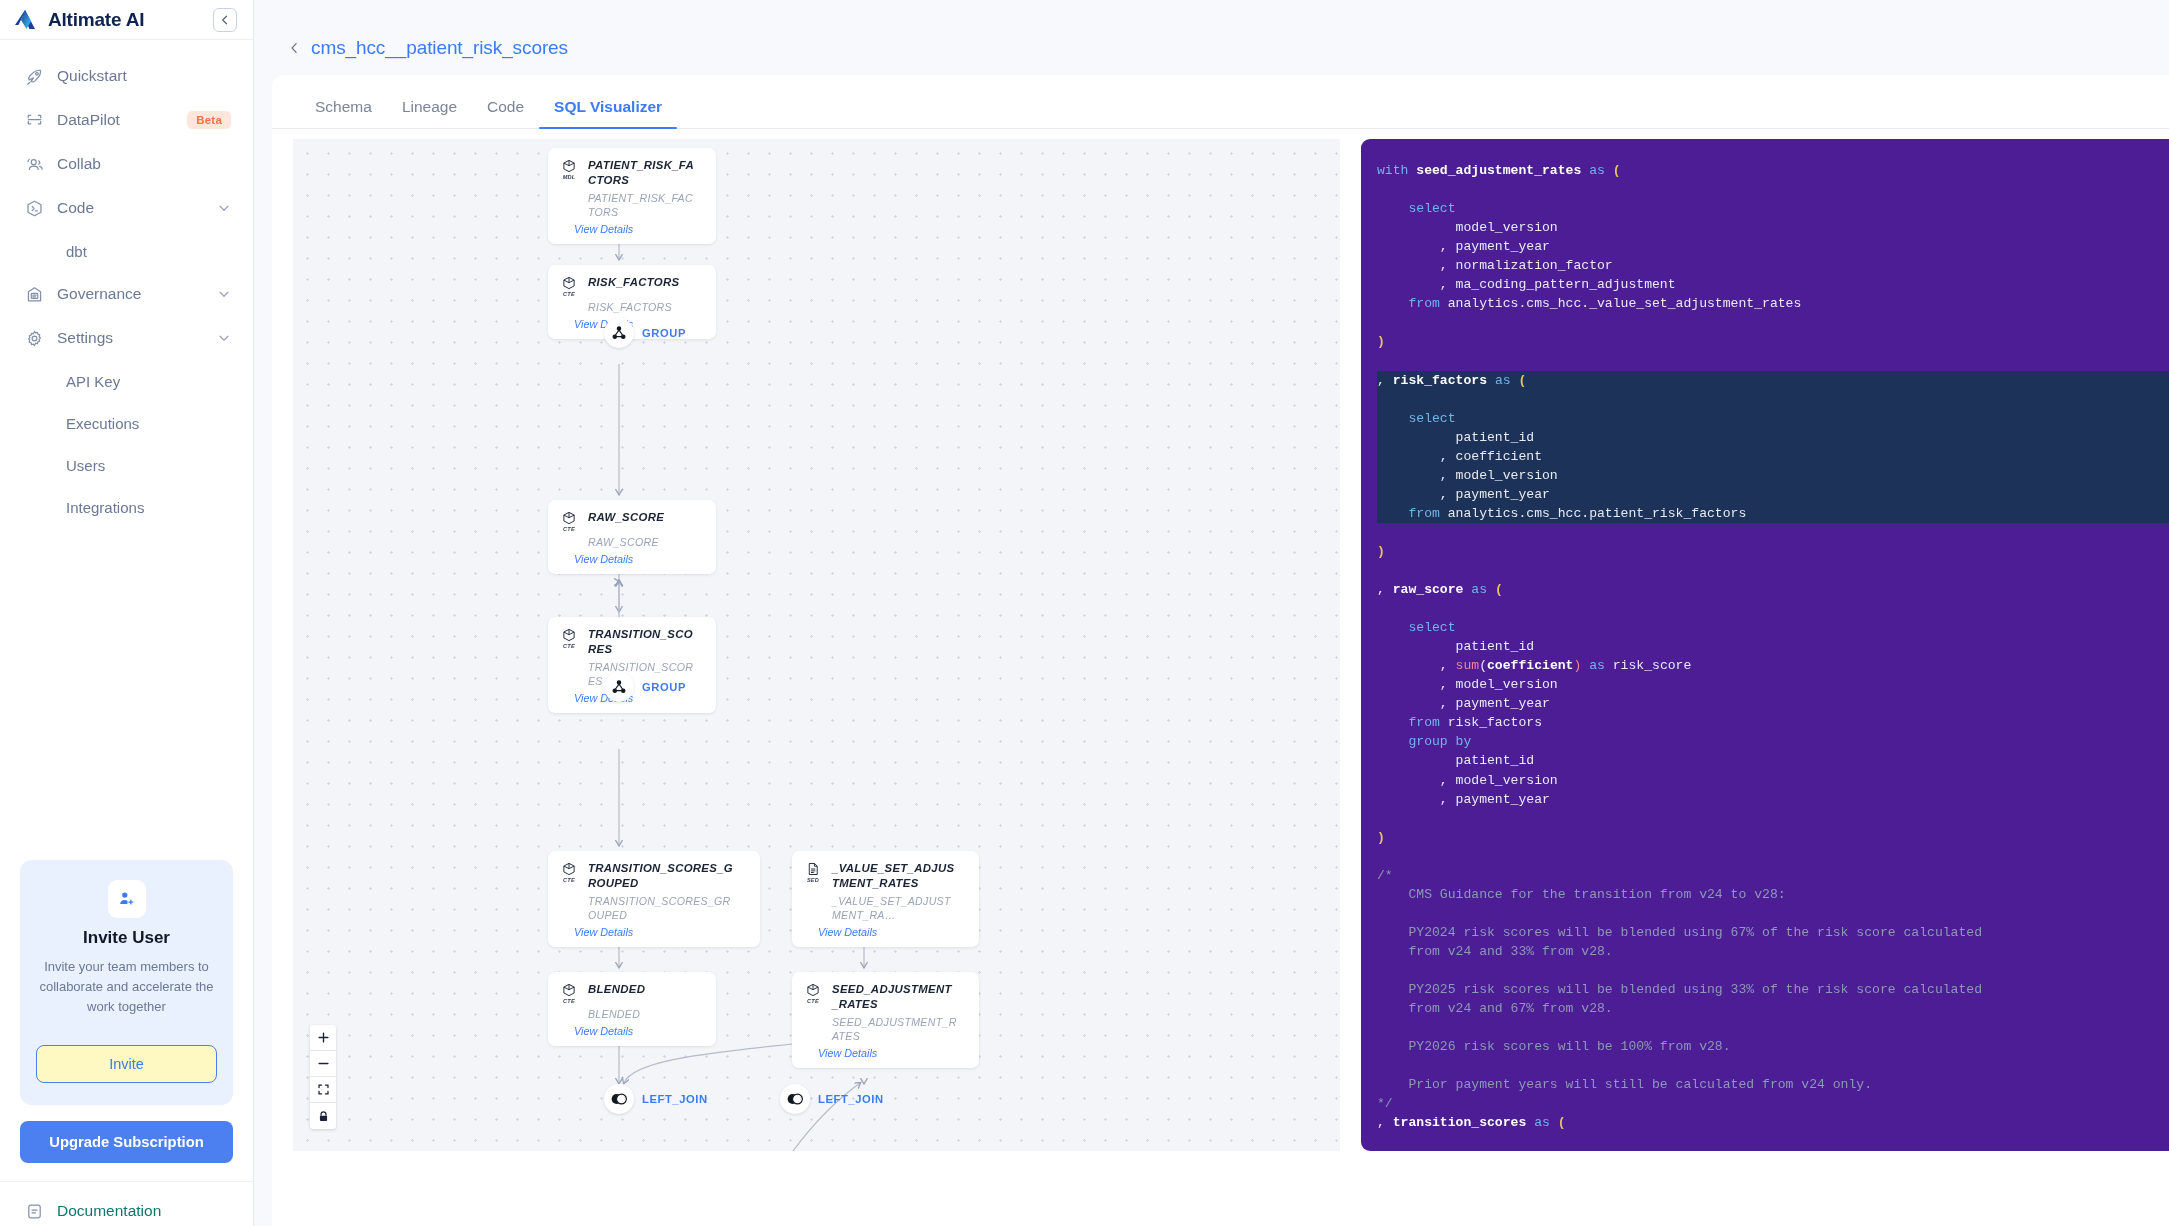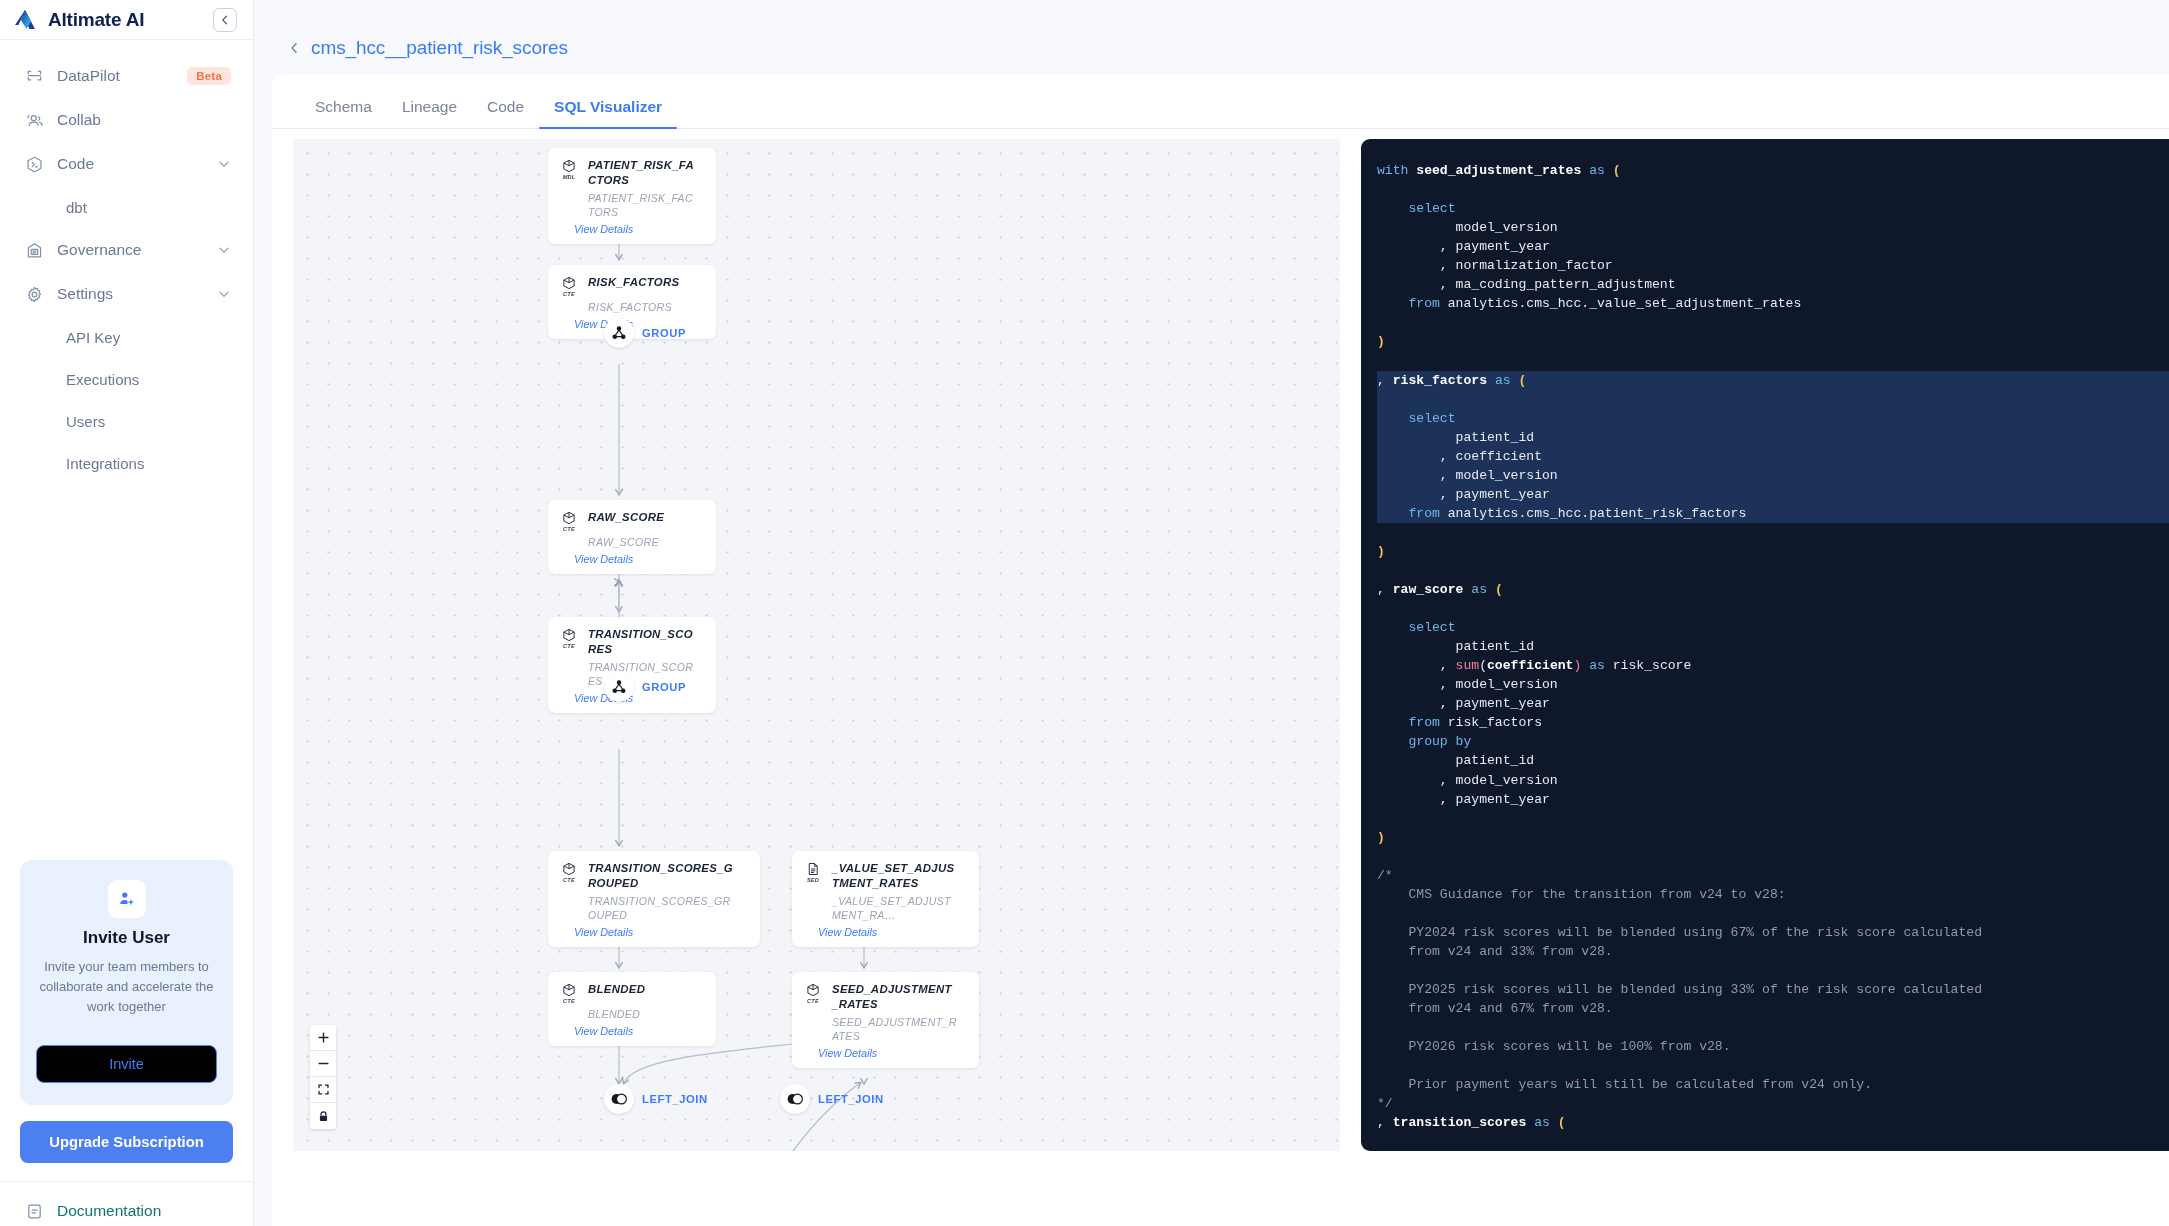--- a/index.html
+++ b/index.html
@@ -62,21 +62,21 @@
     padding: 20px 16px 22px 16px; text-align: center;
   }
   .invite-iconwrap {
     width: 38px; height: 38px; background: #fff; border-radius: 9px;
     display: flex; align-items: center; justify-content: center;
     margin: 0 auto 10px auto; color: #3b7bf7;
   }
   .invite-title { font-size: 17px; font-weight: 700; color: #0f172a; margin-bottom: 9px; }
   .invite-desc { font-size: 13px; color: #6b7896; line-height: 1.55; margin-bottom: 28px; }
   .invite-btn {
-    display: block; width: 100%; padding: 10px 0; background: #000000;
+    display: block; width: 100%; padding: 10px 0; background: #fef9c3;
     border: 1px solid #4c7ff0; border-radius: 8px;
     color: #3b7bf7; font-size: 14.5px; font-weight: 500; cursor: pointer;
     font-family: inherit;
   }
   .upgrade-btn {
     margin: 16px 20px 0 20px; padding: 13px 0;
     background: #4c7ff0; color: #ffffff; border: none; border-radius: 8px;
     font-size: 14.8px; font-weight: 700; cursor: pointer; font-family: inherit;
   }
   .side-footer {
@@ -176,21 +176,21 @@
   }
   .zbtn {
     height: 26px; display: flex; align-items: center; justify-content: center;
     border-bottom: 1px solid #e4e7ee; cursor: pointer; color: #1b2437;
   }
   .zbtn:last-child { border-bottom: none; }
 
   
   .sql-panel {
     position: absolute; left: 1089px; top: 9px; right: 0; height: 1012px;
-    background: #0f172a; border-radius: 9px 0 0 9px;
+    background: #4c1d95; border-radius: 9px 0 0 9px;
     padding: 22px 0 0 0; overflow: hidden;
   }
   .code {
     font-family: "Liberation Mono", "DejaVu Sans Mono", monospace;
     font-size: 13.1px; line-height: 19.05px; white-space: pre;
     color: #e7ebf3; padding-left: 16px;
   }
   .ln { display: block; }
   .ln.hl { background: #1d3258; }
   .kw { color: #6fb6e8; }
@@ -222,20 +222,30 @@
       <span class="brand-name">Altimate AI</span>
       <span class="collapse-btn">
         <svg viewBox="0 0 16 16" width="12" height="12">
           <path d="M10 3 L5 8 L10 13" fill="none" stroke="currentColor" stroke-width="1.6" stroke-linecap="round" stroke-linejoin="round"></path>
         </svg>
       </span>
     </div>
 
     <nav class="nav">
 
+      <div class="nav-item">
+        <span class="nav-ico">
+          <svg viewBox="0 0 20 20" width="19" height="19" fill="none" stroke="currentColor" stroke-width="1.3" stroke-linecap="round" stroke-linejoin="round">
+            <path d="M9 11.5 L4.3 13.7 C3.6 12 4 10.6 5 9.5 L8 6.5 C10.6 4 13.8 3.2 16.2 3.5 C16.6 5.9 15.8 9 13.3 11.6 L10.4 14.6 C9.3 15.6 7.9 16 6.2 15.3 Z"></path>
+            <circle cx="12.6" cy="7.2" r="1.4"></circle>
+            <path d="M5 16.2 L3 18.2"></path>
+          </svg>
+        </span>
+        <span class="nav-label">Quickstart</span>
+      </div>
 
       <div class="nav-item">
         <span class="nav-ico">
           <svg viewBox="0 0 20 20" width="19" height="19" fill="none" stroke="currentColor" stroke-width="1.3" stroke-linecap="round" stroke-linejoin="round">
             <path d="M3.5 7 V4.5 H6"></path>
               <path d="M14 4.5 H16.5 V7"></path>
             <path d="M16.5 11 V13.5 H14"></path>
               <path d="M6 13.5 H3.5 V11"></path>
             <path d="M3.5 9 H16.5"></path>
           </svg>

